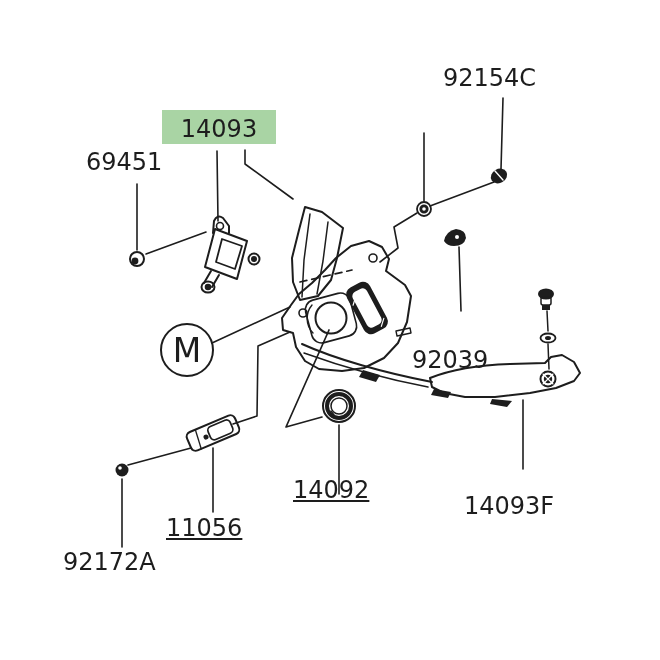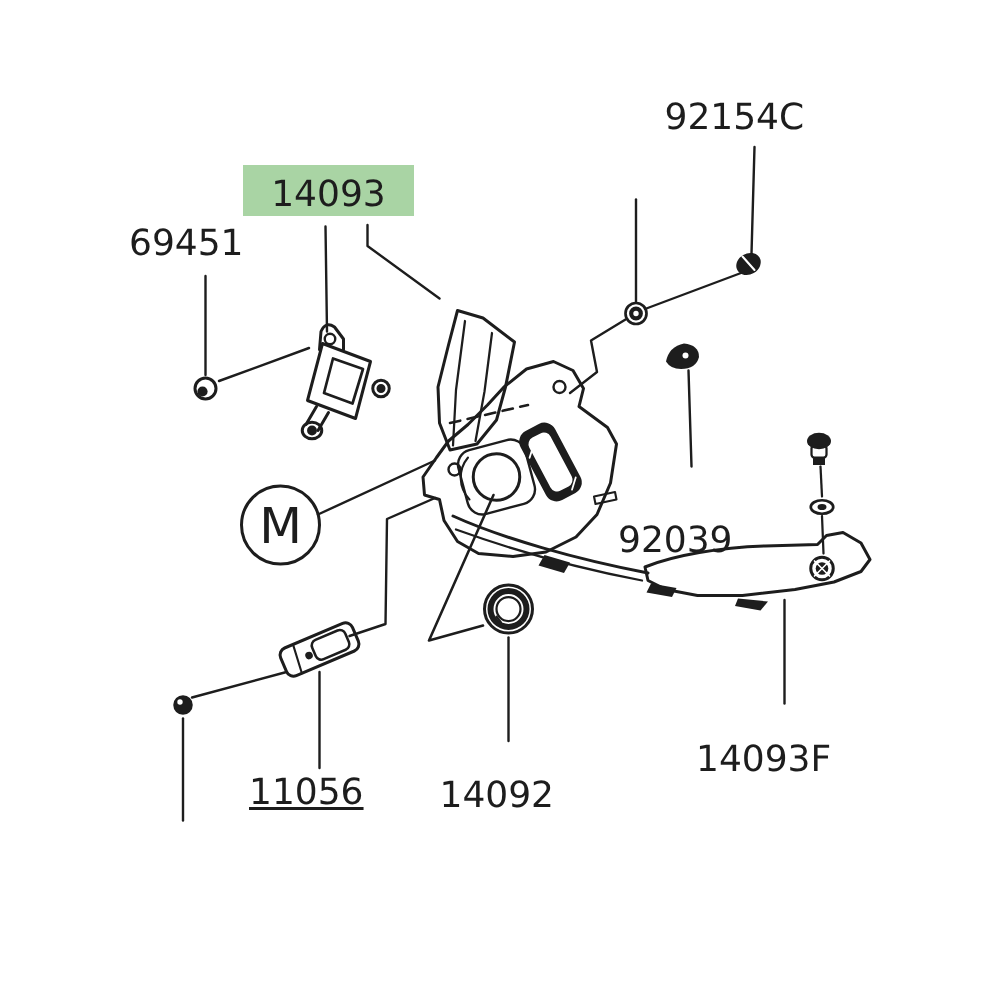--- a/index.html
+++ b/index.html
@@ -17,21 +17,21 @@
   .part-label.highlight{
     background:var(--highlight,#a9d4a4);
     width:114px;height:34px;line-height:38px;text-align:center;
   }
   #lbl-14093  {left:162px;top:110px;}
   #lbl-92154C {left:443px;top:64px;}
   #lbl-92152C {left:361px;top:99px;}
   #lbl-92172  {left:86px; top:148px;}
   #lbl-92039  {left:412px;top:313px;margin-top:33px;}
   #lbl-14093F {left:464px;top:492px;text-align:right;}
-  #lbl-14092  {left:293px;top:516px;}
+  #lbl-14092  {left:293px;top:476px;text-decoration:underline;}
   #lbl-11056  {left:166px;top:514px;text-decoration:underline;}
   #lbl-92172A {left:63px; top:548px;}
   .m-marker{
     position:absolute;left:161px;top:326px;width:52px;height:48px;
     display:flex;align-items:center;justify-content:center;
     font-size:33px;color:var(--line,#1d1d1d);
   }
 </style>
 </head>
 <body>
@@ -163,15 +163,16 @@
     </g>
   </svg>
 
   <div id="lbl-14093" class="part-label highlight">14093</div>
   <div id="lbl-92154C" class="part-label">92154C</div>
   <div id="lbl-92172" class="part-label">69451</div>
   <div id="lbl-92039" class="part-label">92039</div>
   <div id="lbl-14093F" class="part-label">14093F</div>
   <div id="lbl-14092" class="part-label">14092</div>
   <div id="lbl-11056" class="part-label">11056</div>
+  <div id="lbl-92172A" class="part-label">92172A</div>
 
   <div class="m-marker">M</div>
 </div>
 
 </body></html>

